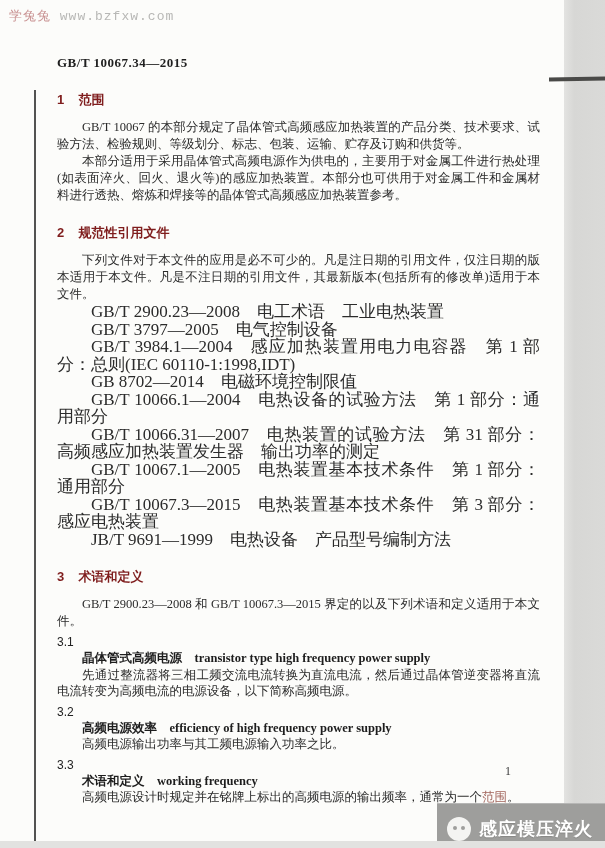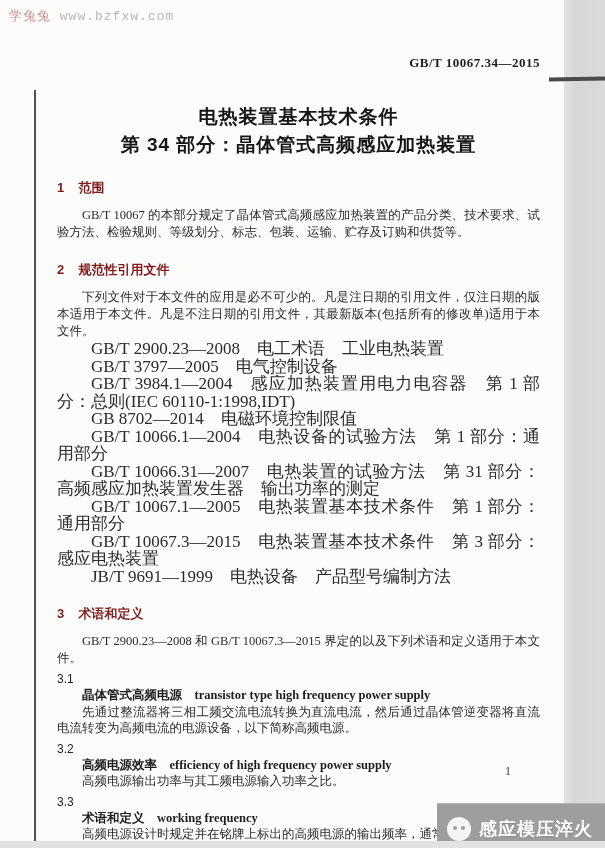--- a/index.html
+++ b/index.html
@@ -34,21 +34,21 @@
     font-family:"Liberation Mono","DejaVu Sans Mono",monospace;
     font-size:13px;letter-spacing:1px;white-space:nowrap;
   }
   .watermark .wm-site{color:#c99393;font-family:"Liberation Serif",serif;}
   .watermark .wm-url{color:#b7b7b5;}
   
   .content{
     position:absolute;left:57px;top:55px;width:483px;
   }
   .std-num{
-    text-align:right;
+    text-align:left;
     font-weight:bold;font-size:13px;letter-spacing:.5px;color:#1f1f1f;
     margin:0;
   }
   .doc-title{
     margin-top:32px;text-align:center;
     font-family:"Liberation Sans","DejaVu Sans",sans-serif;
     font-weight:bold;font-size:19px;line-height:28px;letter-spacing:1px;
     color:#161616;
   }
   .sec-heading{
@@ -122,29 +122,26 @@
 
   <div class="watermark">
     <span class="wm-site">学兔兔</span>
     <span class="wm-url">www.bzfxw.com</span>
   </div>
 
   <div class="content">
 
     <p class="std-num">GB/T 10067.34—2015</p>
 
-    <div class="doc-title">
-      <div>电热装置基本技术条件</div>
-      <div>第 34 部分：晶体管式高频感应加热装置</div>
-    </div>
 
     <div class="sec-heading">
       <span class="sec-num">1</span><span class="sec-title">范围</span>
     </div>
     <p class="body-p">GB/T 10067 的本部分规定了晶体管式高频感应加热装置的产品分类、技术要求、试验方法、检验规则、等级划分、标志、包装、运输、贮存及订购和供货等。</p>
+    <p class="body-p">本部分适用于采用晶体管式高频电源作为供电的，主要用于对金属工件进行热处理(如表面淬火、回火、退火等)的感应加热装置。本部分也可供用于对金属工件和金属材料进行透热、熔炼和焊接等的晶体管式高频感应加热装置参考。</p>
 
     <div class="sec-heading">
       <span class="sec-num">2</span><span class="sec-title">规范性引用文件</span>
     </div>
     <p class="body-p">下列文件对于本文件的应用是必不可少的。凡是注日期的引用文件，仅注日期的版本适用于本文件。凡是不注日期的引用文件，其最新版本(包括所有的修改单)适用于本文件。</p>
 
     <p class="ref-p"><span class="ref-code">GB/T 2900.23—2008</span><span class="ref-title">电工术语　工业电热装置</span></p>
     <p class="ref-p"><span class="ref-code">GB/T 3797—2005</span><span class="ref-title">电气控制设备</span></p>
     <p class="ref-p"><span class="ref-code">GB/T 3984.1—2004</span><span class="ref-title">感应加热装置用电力电容器　第 1 部分：总则(IEC 60110-1:1998,IDT)</span></p>
     <p class="ref-p"><span class="ref-code">GB 8702—2014</span><span class="ref-title">电磁环境控制限值</span></p>

